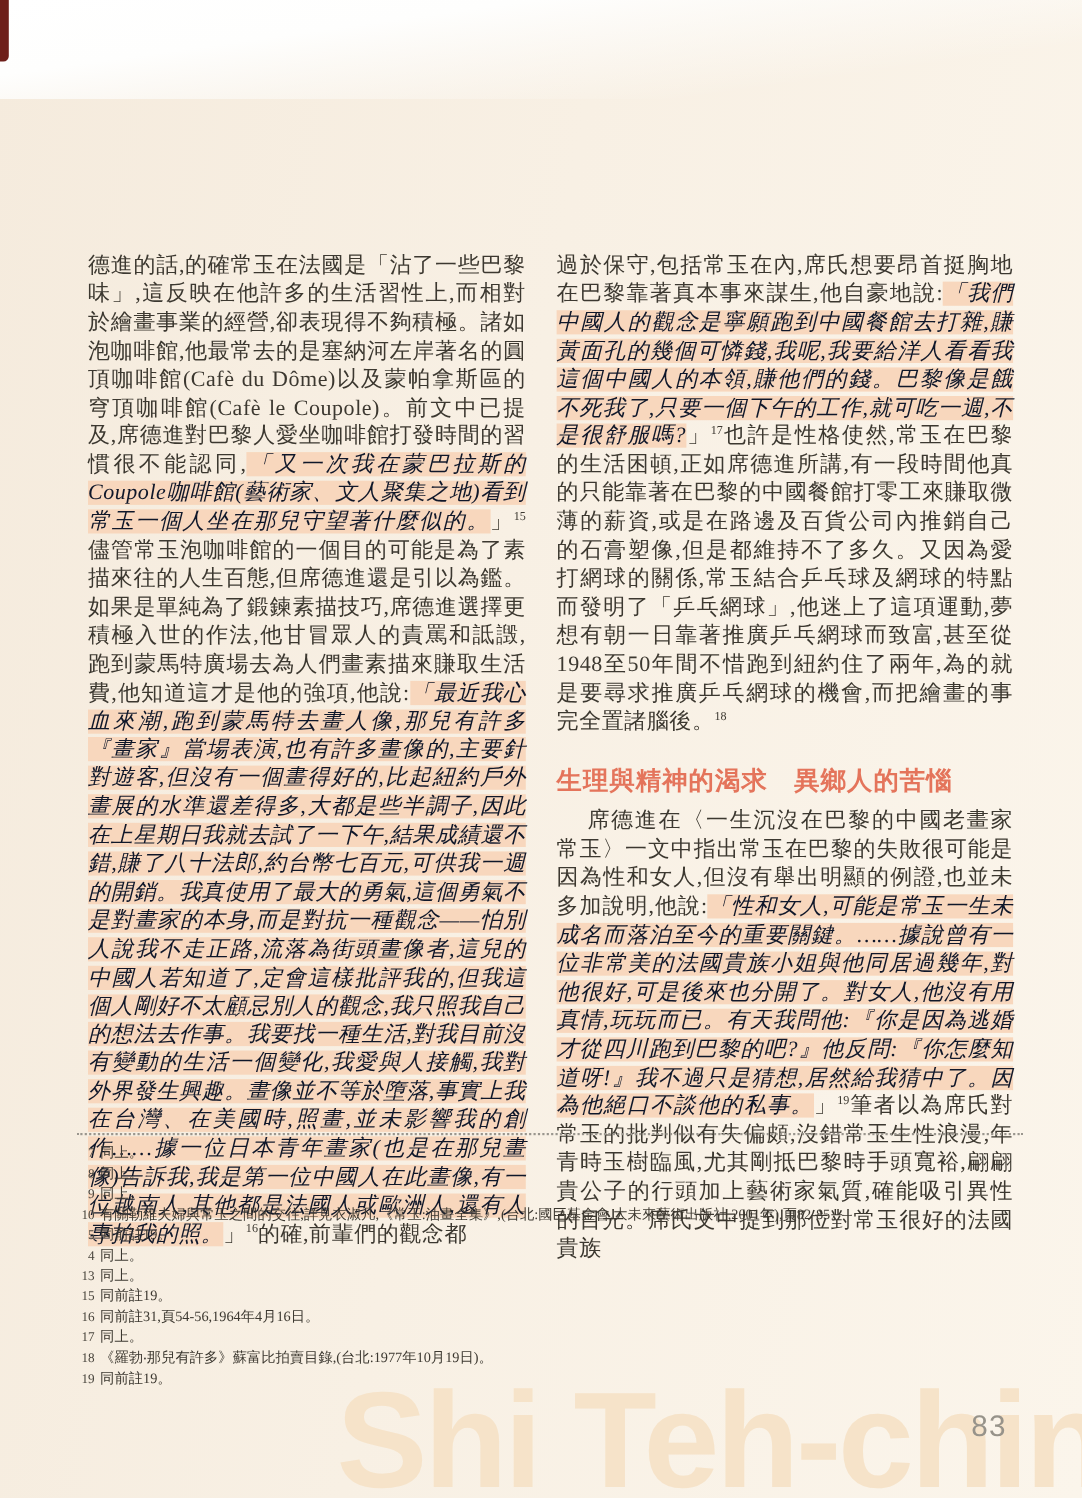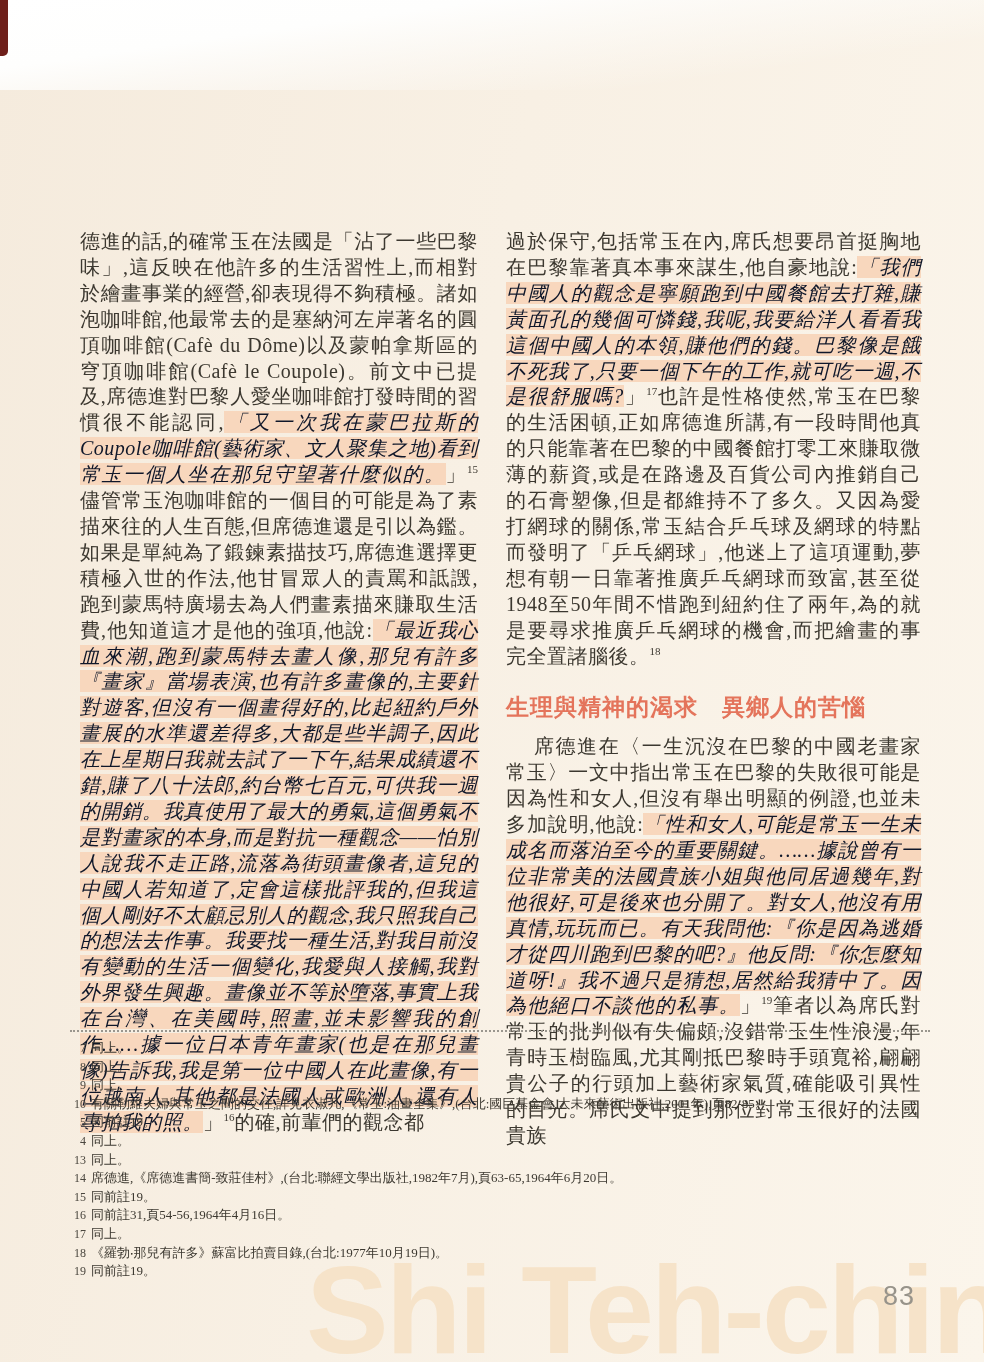--- a/index.html
+++ b/index.html
@@ -60,21 +60,21 @@
     color: #0f172a;
   }
   sup.fn-ref {
     font-size: 11px;
     line-height: 0;
     vertical-align: super;
     letter-spacing: 0;
   }
   .section-heading {
     margin: 25px 0 10px 0;
-    font-family: Liberation Mono, monospace;
+    font-family: Liberation Sans, sans-serif;
     font-weight: bold;
     font-size: 23px;
     line-height: 30px;
     letter-spacing: 1px;
     color: var(--heading, #e4745b);
     text-align: left;
     text-indent: 0;
   }
   .footnote-sep {
     position: absolute; left: 70px; top: 1030px; width: 860px;
@@ -146,24 +146,20 @@
       </div>
       <div class="fn-row">
         <span class="fn-num">4</span>
         <span class="fn-text">同上。</span>
       </div>
       <div class="fn-row">
         <span class="fn-num">13</span>
         <span class="fn-text">同上。</span>
       </div>
       <div class="fn-row">
-        <span class="fn-num">14</span>
-        <span class="fn-text">席德進,《席德進書簡-致莊佳村》,(台北:聯經文學出版社,1982年7月),頁63-65,1964年6月20日。</span>
-      </div>
-      <div class="fn-row">
         <span class="fn-num">15</span>
         <span class="fn-text">同前註19。</span>
       </div>
       <div class="fn-row">
         <span class="fn-num">16</span>
         <span class="fn-text">同前註31,頁54-56,1964年4月16日。</span>
       </div>
       <div class="fn-row">
         <span class="fn-num">17</span>
         <span class="fn-text">同上。</span>

